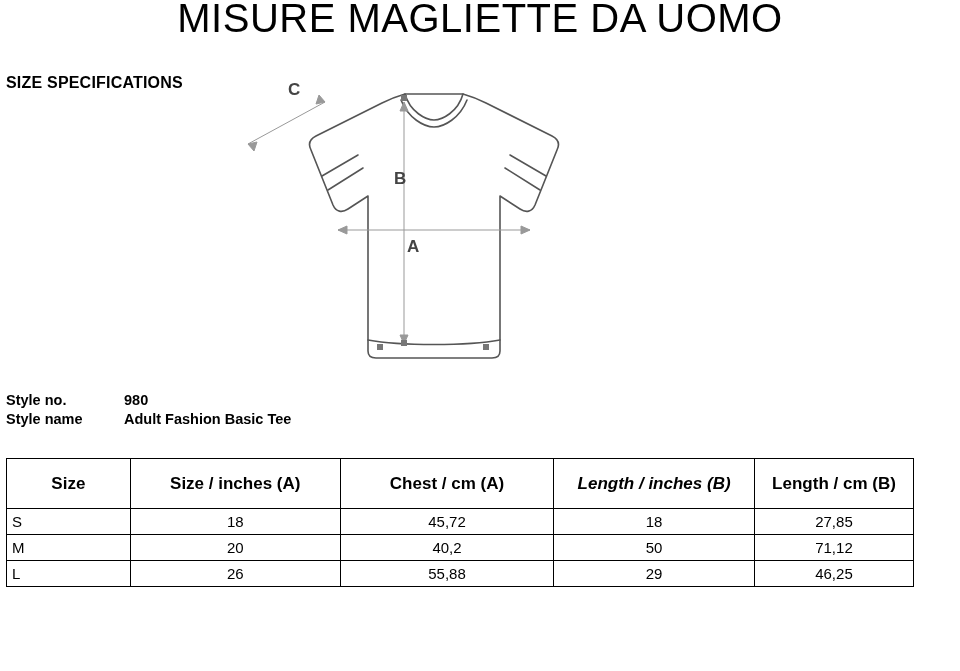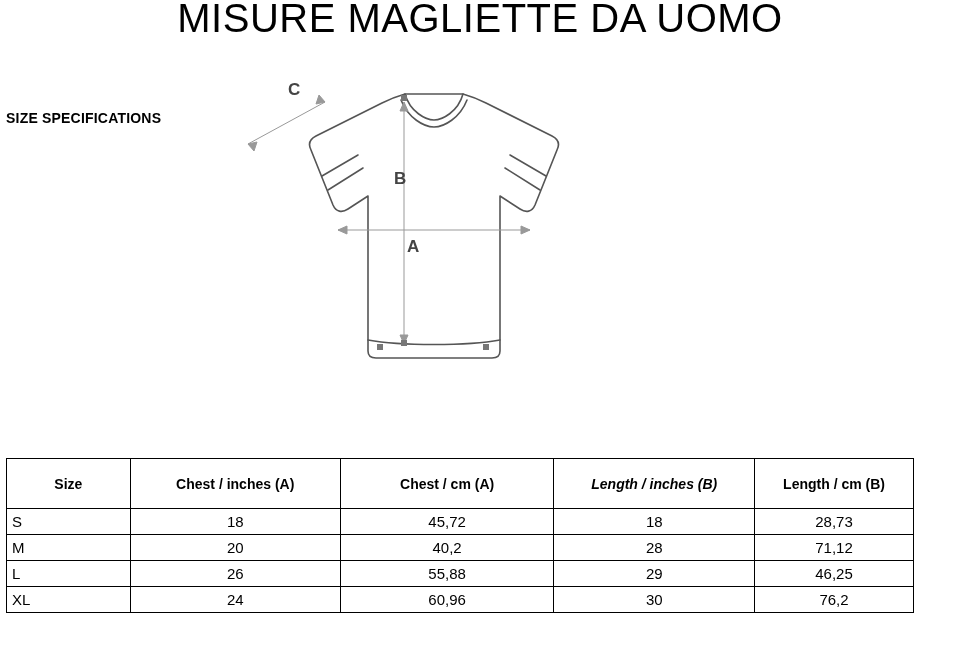--- a/index.html
+++ b/index.html
@@ -29,24 +29,23 @@
     text-align: center;
     font-size: 40px;
     font-weight: normal;
     letter-spacing: 0.5px;
     font-family: "Liberation Sans", sans-serif;
   }
   .spec-label {
     position: absolute;
     top: 74px;
     left: 6px;
-    font-size: 14px;
+    font-size: 16px;
     font-weight: bold;
     letter-spacing: 0.2px;
-    margin-top: 36px;
   }
   .diagram-wrap {
     position: absolute;
     top: 72px;
     left: 230px;
     width: 380px;
     height: 300px;
   }
   .diagram-wrap svg {
     display: block;
@@ -82,21 +81,21 @@
   table.size-table td {
     border: 1px solid #000000;
     padding: 4px 6px;
     text-align: center;
     height: 24px;
     box-sizing: border-box;
   }
   table.size-table thead th {
     font-weight: bold;
     height: 50px;
-    font-size: 14px;
+    font-size: 17px;
   }
   table.size-table td.size-cell {
     text-align: left;
     padding-left: 5px;
   }
   table.size-table thead th.size-head {
     width: 128px;
   }
   table.size-table thead th.col-ci { width: 218px; }
   table.size-table thead th.col-cc { width: 222px; }
@@ -168,57 +167,58 @@
         <rect x="253" y="272" width="6" height="6"></rect>
       </g>
 
       <text x="58" y="23" font-family="Liberation Sans, sans-serif" font-size="17" font-weight="bold" fill="#444444">C</text>
       <text x="164" y="112" font-family="Liberation Sans, sans-serif" font-size="17" font-weight="bold" fill="#444444">B</text>
       <text x="177" y="180" font-family="Liberation Sans, sans-serif" font-size="17" font-weight="bold" fill="#444444">A</text>
     </svg>
   </div>
 
   <div class="style-block">
+    <div class="style-row">
+      <span class="style-key">Style no.</span>
+      <span class="style-val">980</span>
+    </div>
+    <div class="style-row">
+      <span class="style-key">Style name</span>
+      <span class="style-val">Adult Fashion Basic Tee</span>
+    </div>
   </div>
 
   <table class="size-table">
     <thead>
       <tr>
         <th class="size-head">Size</th>
-        <th class="col-ci">Chest / inches (A)</th>
+        <th class="col-ci">Size / inches (A)</th>
         <th class="col-cc">Chest / cm (A)</th>
         <th class="col-li">Length / inches (B)</th>
         <th class="col-lc">Length / cm (B)</th>
       </tr>
     </thead>
     <tbody>
       <tr>
         <td class="size-cell">S</td>
         <td>18</td>
         <td>45,72</td>
         <td>18</td>
-        <td>28,73</td>
+        <td>27,85</td>
       </tr>
       <tr>
         <td class="size-cell">M</td>
         <td>20</td>
         <td>40,2</td>
-        <td>28</td>
+        <td>50</td>
         <td>71,12</td>
       </tr>
       <tr>
         <td class="size-cell">L</td>
         <td>26</td>
         <td>55,88</td>
         <td>29</td>
         <td>46,25</td>
       </tr>
-      <tr>
-        <td class="size-cell">XL</td>
-        <td>24</td>
-        <td>60,96</td>
-        <td>30</td>
-        <td>76,2</td>
-      </tr>
     </tbody>
   </table>
 
 </div>
 
 </body></html>

